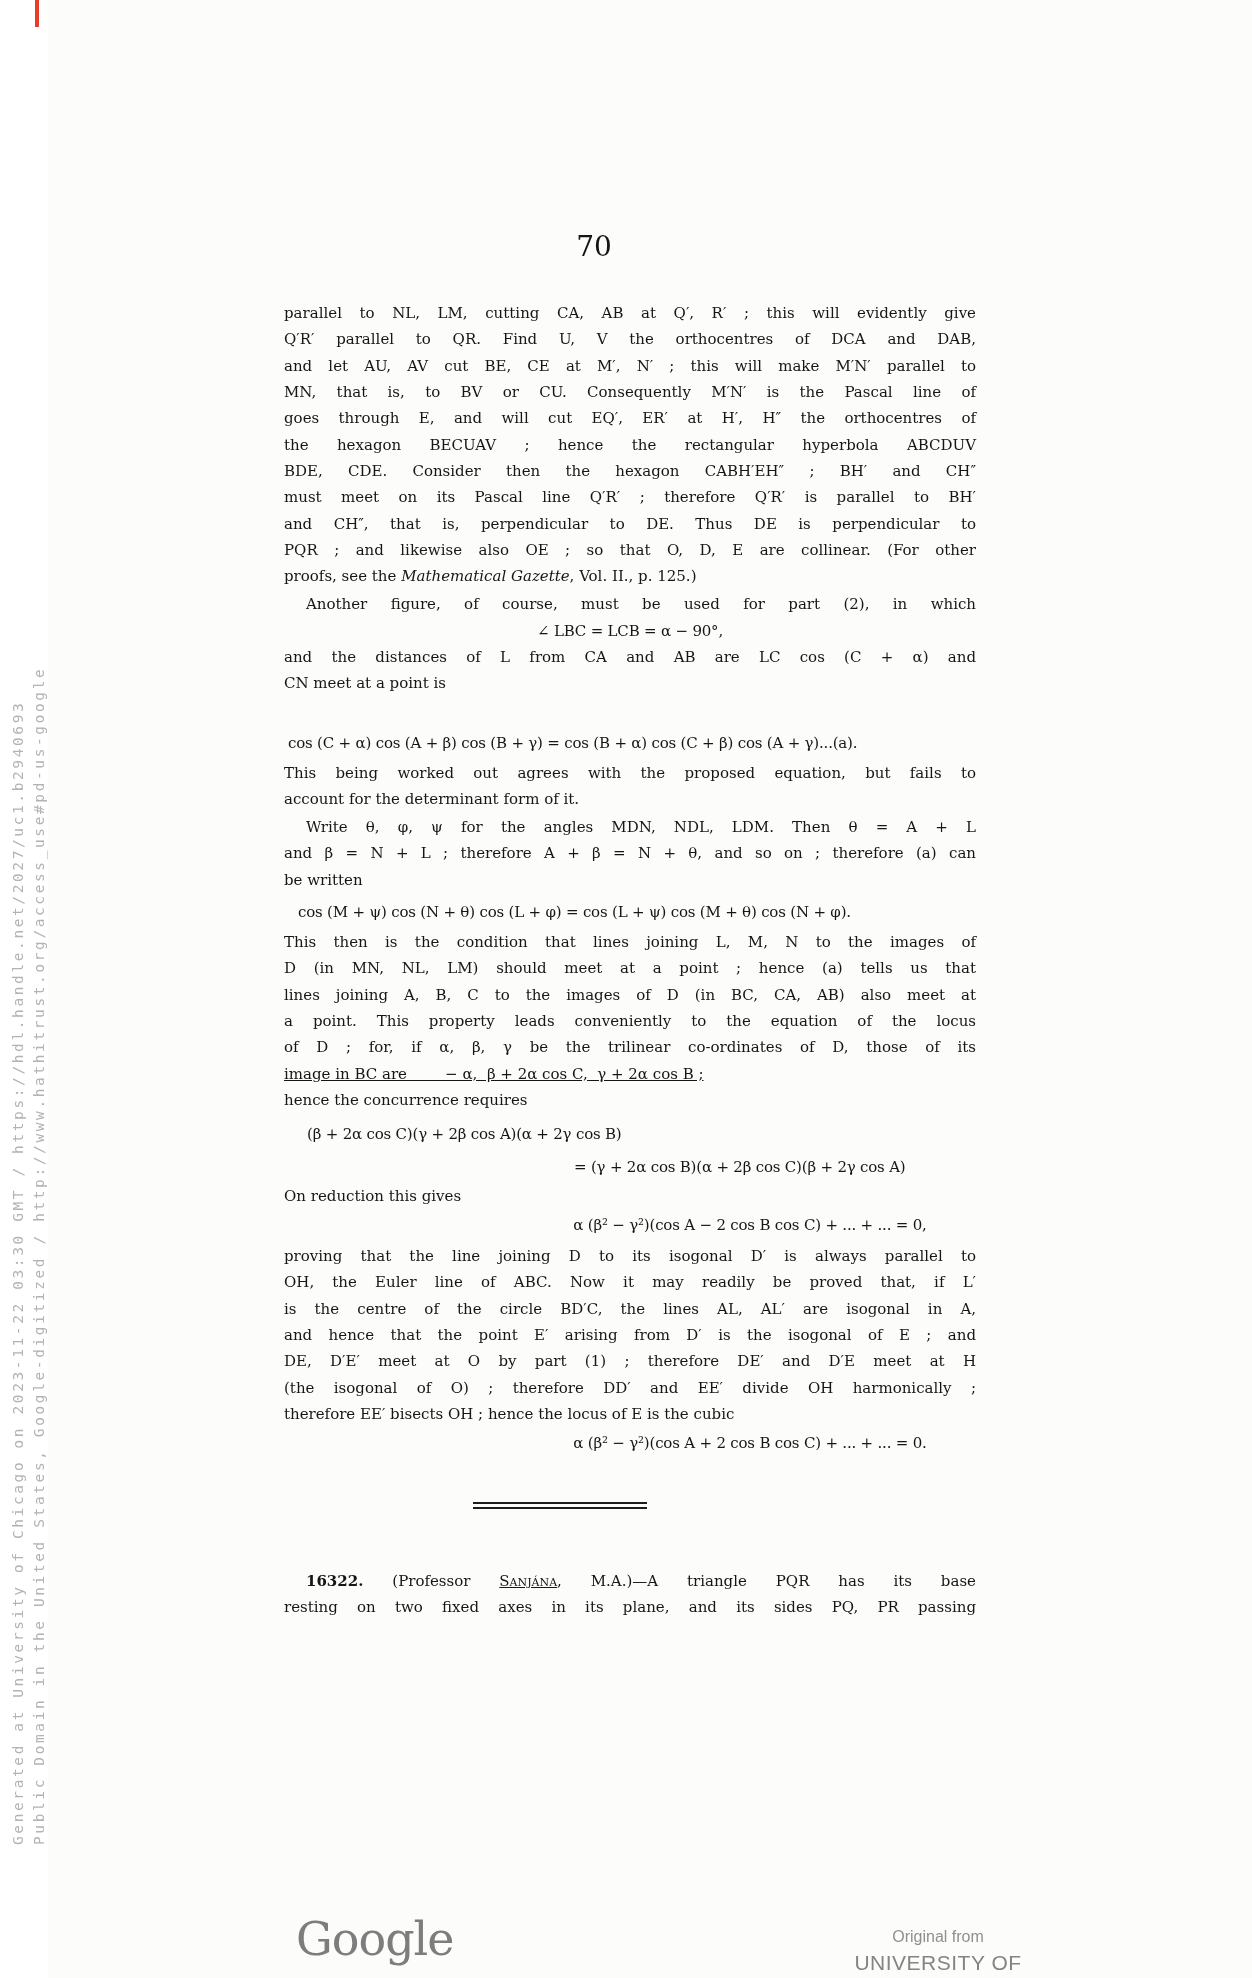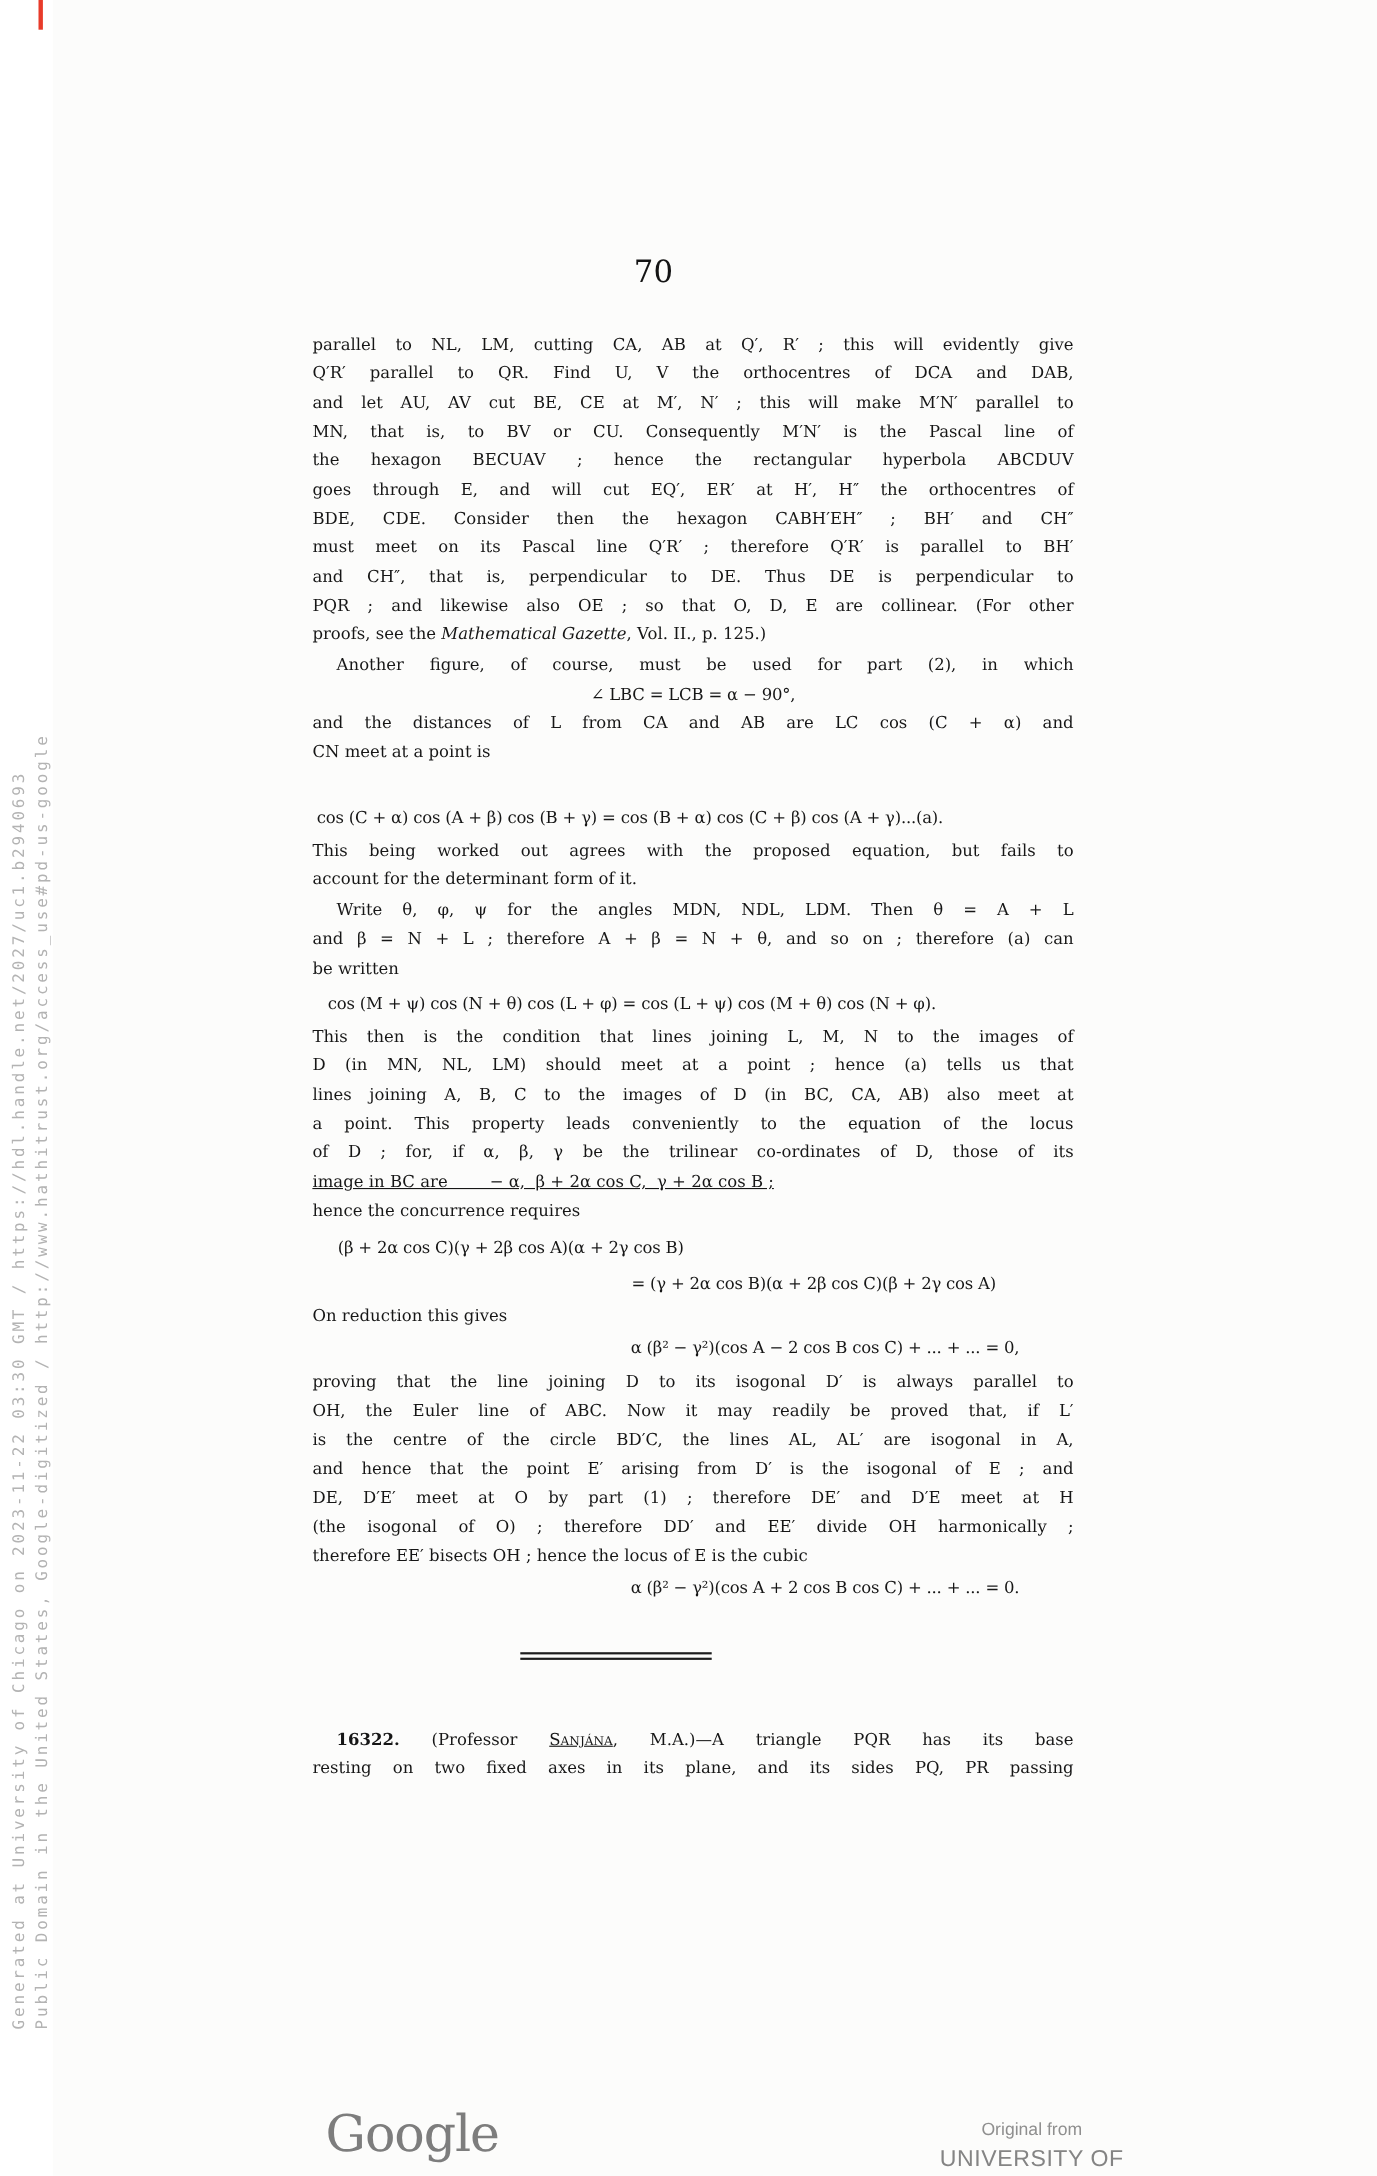--- a/index.html
+++ b/index.html
@@ -62,22 +62,22 @@
   <div>Public Domain in the United States, Google-digitized / http://www.hathitrust.org/access_use#pd-us-google</div>
 </div>
 
 <div class="pagenum">70</div>
 
 <div class="tb" style="top:300px">
   <div class="bl">parallel to NL, LM, cutting CA, AB at Q′, R′ ;  this will evidently give</div>
   <div class="bl">Q′R′ parallel to QR.   Find U, V the orthocentres of DCA and DAB,</div>
   <div class="bl">and let AU, AV cut BE, CE at M′, N′ ;  this will make M′N′ parallel to</div>
   <div class="bl">MN, that is, to BV or CU.   Consequently M′N′ is the Pascal line of</div>
+  <div class="bl">goes through E, and will cut EQ′, ER′ at H′, H″ the orthocentres of</div>
   <div class="bl">the hexagon BECUAV ;  hence the rectangular hyperbola ABCDUV</div>
-  <div class="bl">goes through E, and will cut EQ′, ER′ at H′, H″ the orthocentres of</div>
   <div class="bl">BDE, CDE.   Consider then the hexagon CABH′EH″ ;  BH′ and CH″</div>
   <div class="bl">must meet on its Pascal line Q′R′ ;  therefore Q′R′ is parallel to BH′</div>
   <div class="bl">and CH″, that is, perpendicular to DE.   Thus DE is perpendicular to</div>
   <div class="bl">PQR ;  and likewise also OE ;  so that O, D, E are collinear.   (For other</div>
   <div class="bl left"><span>proofs, see the </span><span class="it">Mathematical Gazette</span><span>, Vol. II., p. 125.)</span></div>
 </div>
 
 <div class="tb" style="top:591px">
   <div class="bl indent">Another figure, of course, must be used for part (2), in which</div>
 </div>

